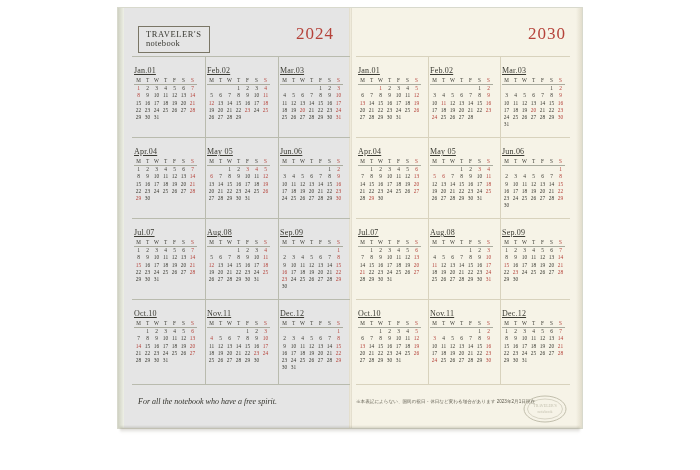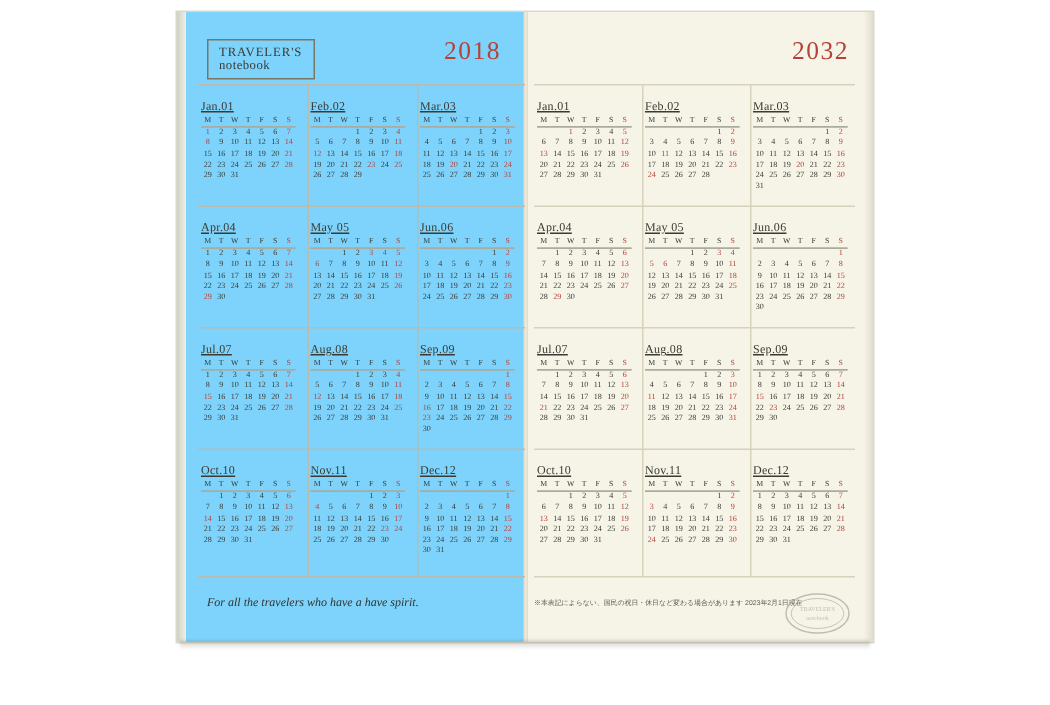--- a/index.html
+++ b/index.html
@@ -6,21 +6,21 @@
   body{
     width:700px;height:470px;
     background:#ffffff;
     font-family:"Liberation Serif", serif;
     overflow:hidden;
   }
   .page{
     position:absolute;
     left:118px;top:8px;
     width:464px;height:420px;
-    background:#7dd3fc;
+    background:#e5e5e5;
     box-shadow:0 0 0 1px #d8d9cd;
   }
   
   .right-paper{
     position:absolute;left:232px;top:0;width:232px;height:420px;
     background:#f6f3e7;
   }
   .spine{
     position:absolute;left:231px;top:0;width:3px;height:420px;
     background:linear-gradient(to right,#ded9c8,#efeadb,#ded9c8);
@@ -110,22 +110,22 @@
   <div class="edge-right"></div>
   <div class="spine"></div>
 
   <div class="content">
 
     <div class="brand">
       <div class="b1">TRAVELER'S</div>
       <div class="b2">notebook</div>
     </div>
 
-    <div class="year left">2018</div>
-    <div class="year right">2032</div>
+    <div class="year left">2024</div>
+    <div class="year right">2030</div>
 
     <div class="rule" style="left:14px;top:48px;width:218px;"></div>
     <div class="rule warm" style="left:238px;top:48px;width:214px;"></div>
 
     <div class="rule" style="left:14px;top:129px;width:218px;"></div>
     <div class="rule warm" style="left:238px;top:129px;width:214px;"></div>
     <div class="rule" style="left:14px;top:210px;width:218px;"></div>
     <div class="rule warm" style="left:238px;top:210px;width:214px;"></div>
     <div class="rule" style="left:14px;top:291px;width:218px;"></div>
     <div class="rule warm" style="left:238px;top:291px;width:214px;"></div>
@@ -1681,21 +1681,21 @@
                 <td></td>
                 <td></td>
                 <td></td>
                 <td></td>
               </tr>
             </tbody>
           </table>
         </div>
       </div>
 
-    <div class="footer-left">For all the travelers who have a have spirit.</div>
+    <div class="footer-left">For all the notebook who have a free spirit.</div>
     <div class="footer-right">※本表記によらない、国民の祝日・休日など変わる場合があります 2023年2月1日現在</div>
 
     <div class="stamp">
       <svg viewBox="0 0 46 30" width="46" height="30">
         <ellipse cx="23" cy="15" rx="21" ry="13" fill="none" stroke="#8d8a72" stroke-width="1"></ellipse>
         <ellipse cx="23" cy="15" rx="17.5" ry="10" fill="none" stroke="#8d8a72" stroke-width=".6"></ellipse>
         <text x="23" y="13" font-size="4" text-anchor="middle" fill="#8d8a72" font-family="Liberation Serif, serif">TRAVELER'S</text>
         <text x="23" y="19" font-size="4" text-anchor="middle" fill="#8d8a72" font-family="Liberation Serif, serif">notebook</text>
       </svg>
     </div>

